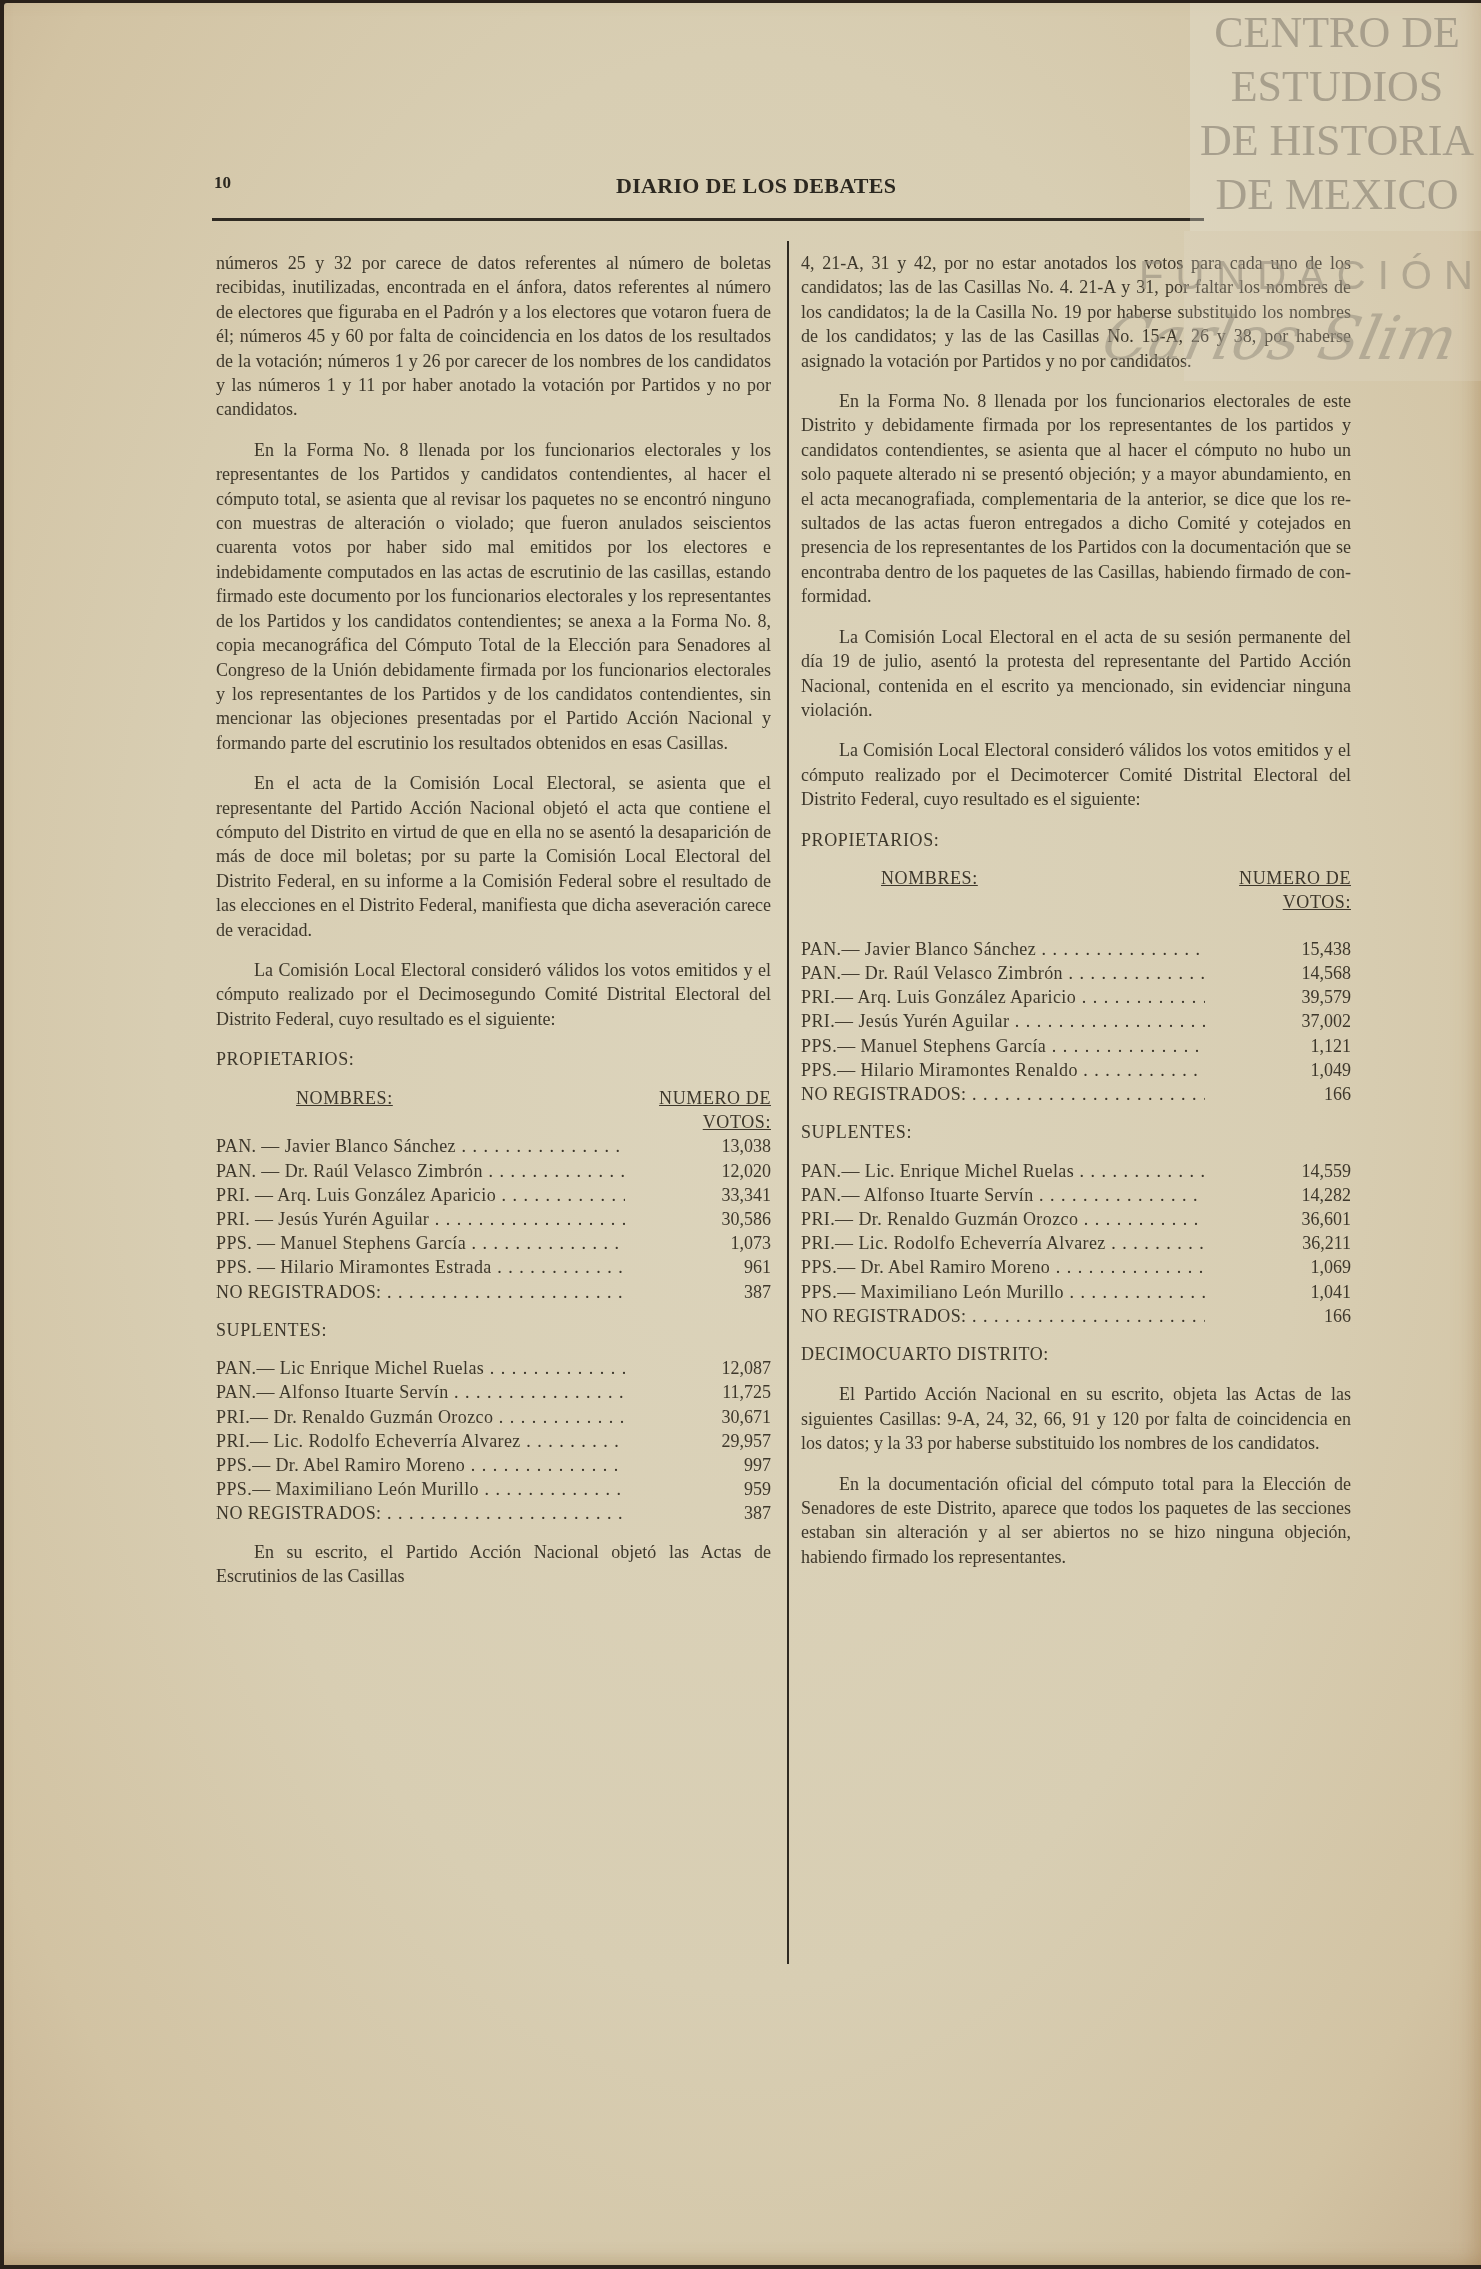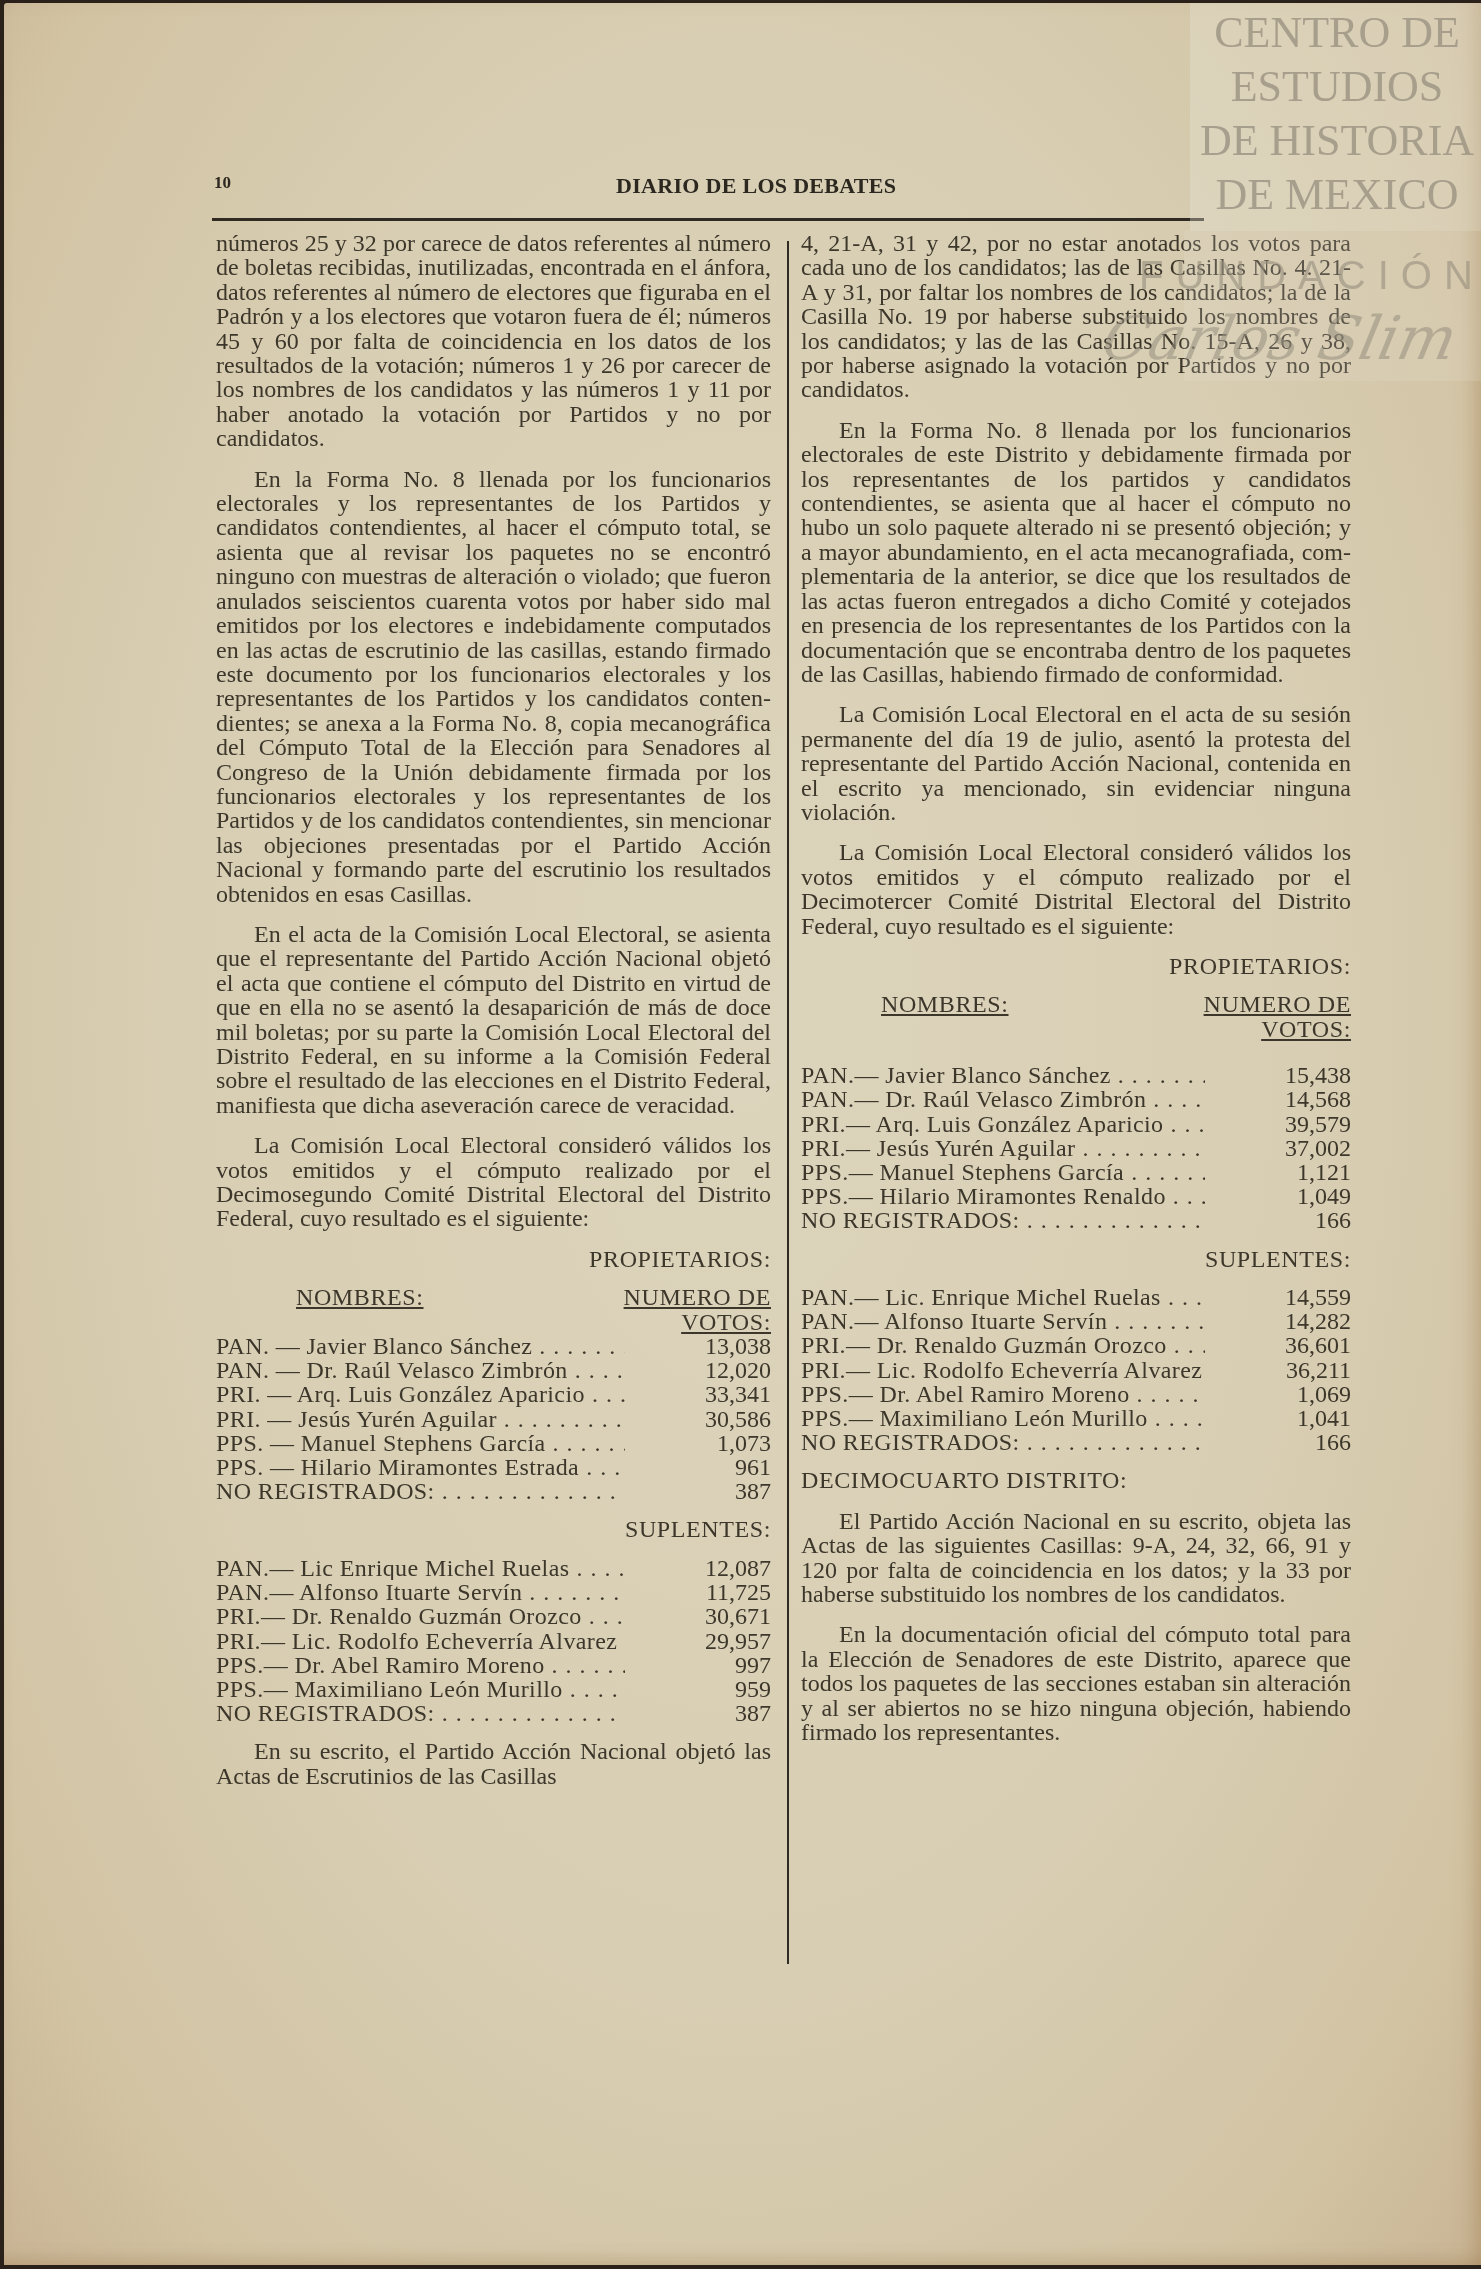--- a/index.html
+++ b/index.html
@@ -22,29 +22,29 @@
     position: absolute; left: 612px; top: 170px;
     font-family: "Liberation Serif", serif; font-weight: bold; font-size: 22px; color: #2c2820; letter-spacing: 0.3px;
   }
   .header-rule {
     position: absolute; left: 208px; top: 215px; width: 992px; height: 3px; background: #2f2a22;
   }
   .col-divider {
     position: absolute; left: 783px; top: 238px; width: 2px; height: 1723px; background: #2f2a22;
   }
   .column {
-    position: absolute; top: 228px;
-    font-size: 24px; line-height: 24.4px; color: #3d372b;
+    position: absolute; top: 248px;
+    font-size: 18px; line-height: 24.4px; color: #3d372b;
   }
   .col-left { left: 212px; width: 555px; }
   .col-right { left: 797px; width: 550px; }
   .para { margin: 0 0 16px 0; text-align: justify; text-indent: 38px; hyphens: manual; }
   .para.noindent { text-indent: 0; }
   .section-title { margin: 6px 0 16px 0; letter-spacing: 0.6px; }
-  .tbl-heading { text-align: right; letter-spacing: 0.6px; margin: 0 0 14px 0; }
+  .tbl-heading { text-align: left; letter-spacing: 0.6px; margin: 0 0 14px 0; }
   .tbl-cols { display: flex; justify-content: space-between; letter-spacing: 0.6px; margin-bottom: 0; text-decoration: underline; }
   .tbl-cols .hn { padding-left: 80px; }
   .tbl-cols .hv { text-align: right; }
   .tbl-gap { height: 22px; }
   .row { display: flex; align-items: baseline; line-height: 24.2px; gap: 48px; }
   .row .name { white-space: nowrap; overflow: hidden; flex: 1 1 auto; letter-spacing: 0.4px; }
   .row .name::after { content: " . . . . . . . . . . . . . . . . . . . . . . . . . . . . . . . . . . . . . . . . ."; letter-spacing: 1px; }
   .row .val { flex: 0 0 92px; text-align: right; padding-left: 6px; }
   .tbl-block { margin-bottom: 14px; }
   .watermark-box {

